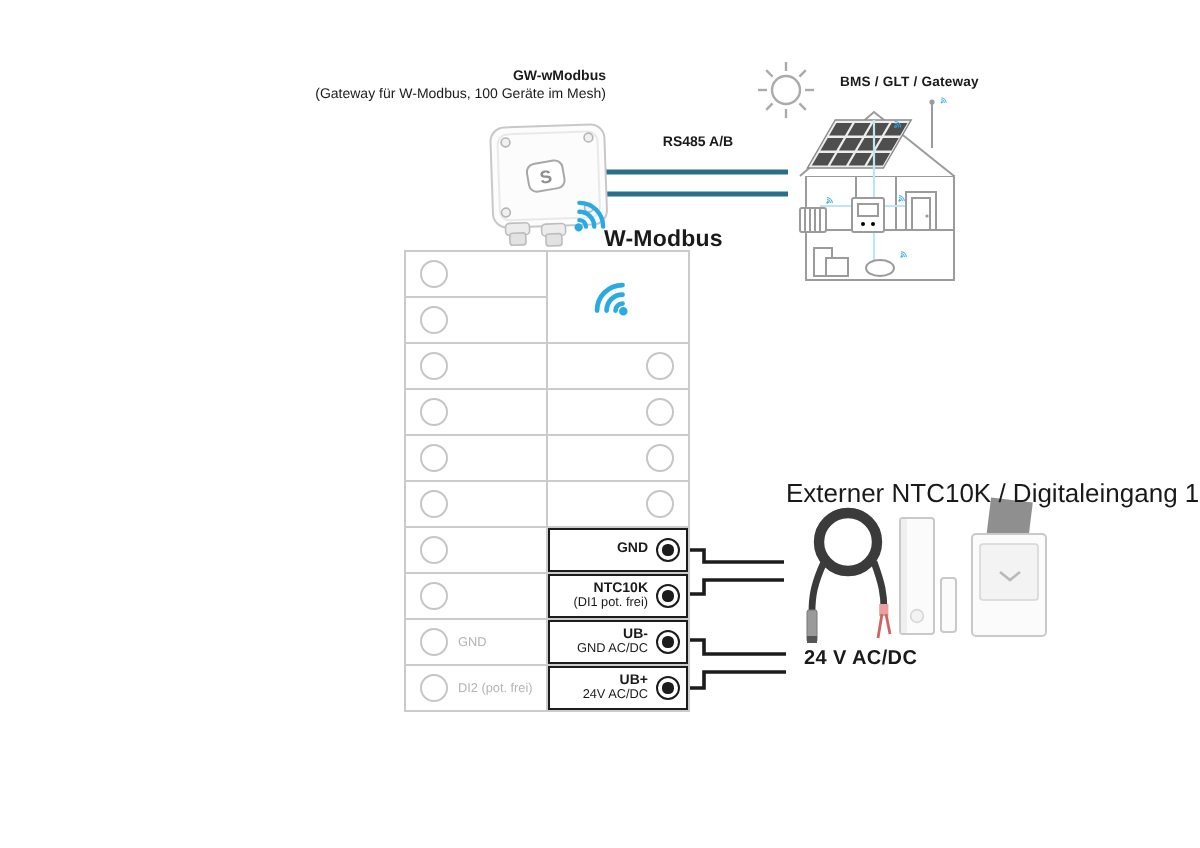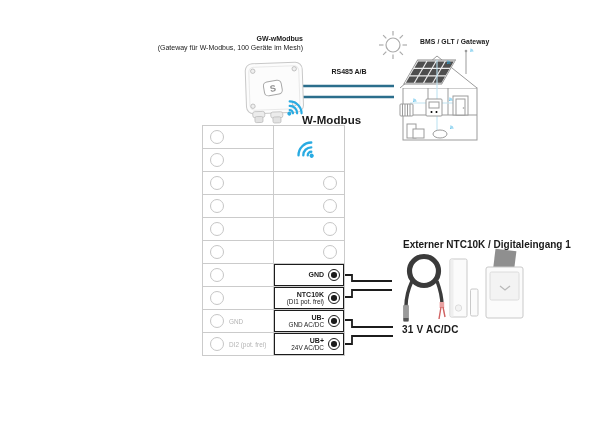--- a/index.html
+++ b/index.html
@@ -9,21 +9,21 @@
   html,body{margin:0;padding:0;background:#fff;}
   .stage{position:relative;width:600px;height:424px;background:#fff;overflow:hidden;
          font-family:"Liberation Sans",sans-serif;color:var(--ink);}
   .abs{position:absolute;}
   
   .gw-head{left:100px;top:35px;width:203px;text-align:right;font-size:7px;line-height:8.5px;}
   .gw-head .t{font-weight:700;}
   .rs485{left:303px;top:68px;width:92px;text-align:center;font-size:7px;font-weight:700;}
   .bms{left:420px;top:38px;font-size:6.8px;font-weight:700;letter-spacing:.1px;}
   .wmodbus{left:302px;top:114px;font-size:11.5px;font-weight:700;letter-spacing:.1px;}
-  .acclbl{left:403px;top:239px;font-size:10px;font-weight:700;}
+  .acclbl{left:393px;top:239px;font-size:13px;font-weight:400;}
   .pwr{left:402px;top:324px;font-size:10px;font-weight:700;letter-spacing:.2px;}
   
   .ttable{position:absolute;left:202px;top:125px;display:grid;
           grid-template-columns:70px 70px;grid-auto-rows:22px;gap:1px;
           background:var(--grid);border:1px solid var(--grid);}
   .cell{background:#fff;display:flex;align-items:center;box-sizing:border-box;}
   .cell.left{padding-left:7px;gap:5px;}
   .cell.rcirc{justify-content:flex-end;padding-right:7px;}
   .circ{width:14px;height:14px;border:1.3px solid var(--circ);border-radius:50%;
         background:#fff;flex:0 0 auto;box-sizing:border-box;}
@@ -293,14 +293,14 @@
   </svg>
 
   <div class="abs gw-head">
     <div class="t">GW-wModbus</div>
     <div>(Gateway für W-Modbus, 100 Geräte im Mesh)</div>
   </div>
   <div class="abs rs485">RS485 A/B</div>
   <div class="abs bms">BMS / GLT / Gateway</div>
   <div class="abs wmodbus">W-Modbus</div>
   <div class="abs acclbl">Externer NTC10K / Digitaleingang 1</div>
-  <div class="abs pwr">31 V AC/DC</div>
+  <div class="abs pwr">24 V AC/DC</div>
 </div>
 
 </body></html>

